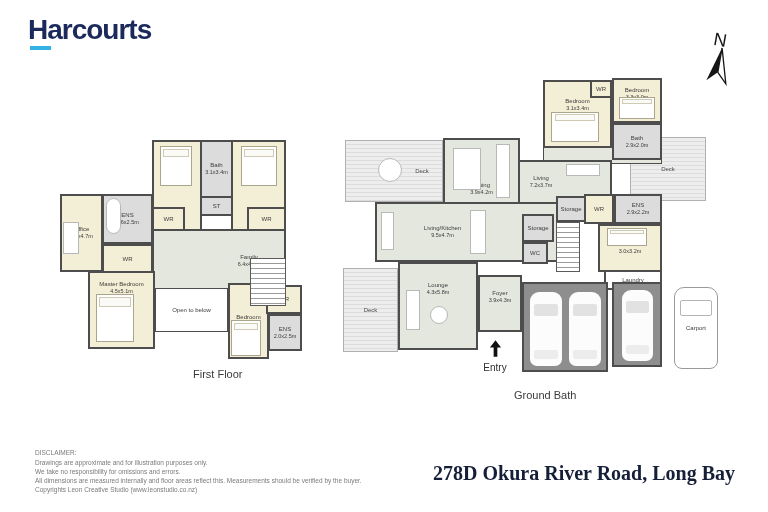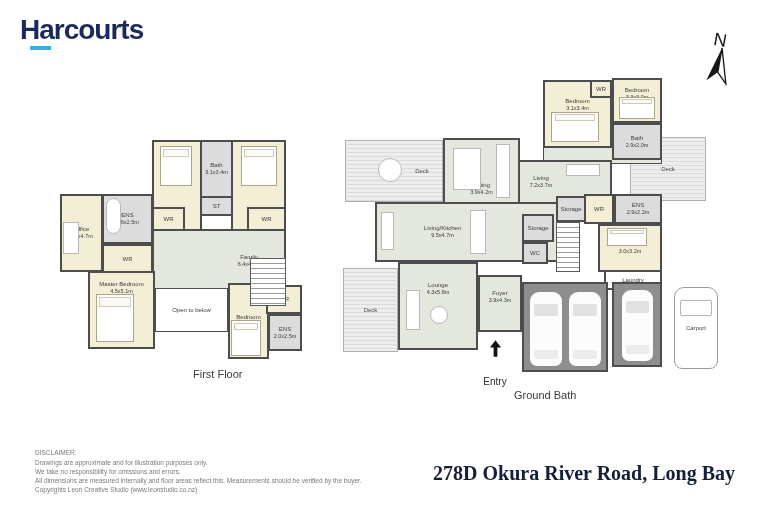--- a/index.html
+++ b/index.html
@@ -1,20 +1,20 @@
 <!DOCTYPE html>
 <html><head>
 <meta charset="utf-8">
 <style>
   html,body{margin:0;padding:0;}
   body{width:768px;height:512px;position:relative;background:#ffffff;overflow:hidden;
        font-family:"Liberation Sans",sans-serif;}
 
   
-  .logo-text{position:absolute;left:20px;top:14px;font-size:28px;font-weight:bold;
+  .logo-text{position:absolute;left:28px;top:14px;font-size:28px;font-weight:bold;
              letter-spacing:-1px;color:#1b2a5b;}
   .logo-underline{position:absolute;left:30px;top:46px;width:21px;height:4px;background:#35b2e5;}
   .compass{position:absolute;left:700px;top:30px;width:44px;height:56px;transform:rotate(10deg);}
 
   
   .room{position:absolute;box-sizing:border-box;border:2px solid #4d4d4d;
         display:flex;flex-direction:column;align-items:center;justify-content:center;
         text-align:center;z-index:2;}
   .cream{background:#f3eed6;}
   .grayrm{background:#dcdcdc;}
@@ -42,21 +42,21 @@
                background:#e2e2e2;border-radius:2px;}
   .car::after{content:"";position:absolute;left:14%;right:14%;bottom:10%;height:12%;
               background:#ececec;border-radius:2px;}
   .car-outline{position:absolute;background:#fff;border:1.5px solid #9a9a9a;
                border-radius:10px 10px 8px 8px;box-sizing:border-box;z-index:2;}
   .car-outline::before{content:"";position:absolute;left:12%;right:12%;top:15%;height:18%;
                border:1px solid #b5b5b5;border-radius:2px;}
 
   .floor-title{position:absolute;font-size:11px;color:#3b3b3b;z-index:6;}
   .entry-wrap{position:absolute;left:468px;top:340px;width:54px;text-align:center;z-index:6;}
-  .entry-label{font-size:10px;color:#2e2e2e;margin-top:15px;}
+  .entry-label{font-size:10px;color:#2e2e2e;margin-top:1px;}
 
   
   .disclaimer{position:absolute;left:35px;top:448px;color:#7a7a7a;font-size:6.5px;line-height:9px;}
   .disclaimer .dtitle{margin-bottom:1px;}
   .address{position:absolute;right:33px;top:462px;font-family:"Liberation Serif",serif;
            font-weight:bold;font-size:20px;color:#161f38;text-align:right;}
 </style>
 </head>
 <body>
 

